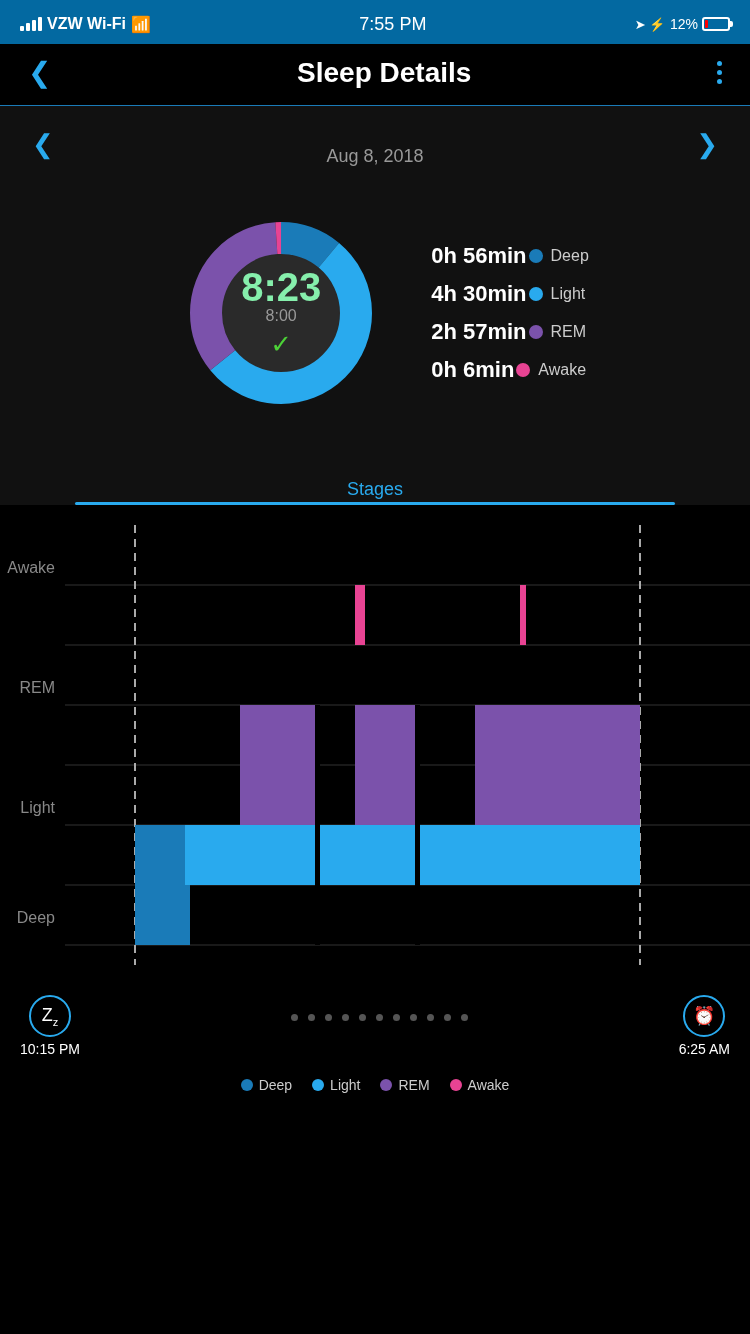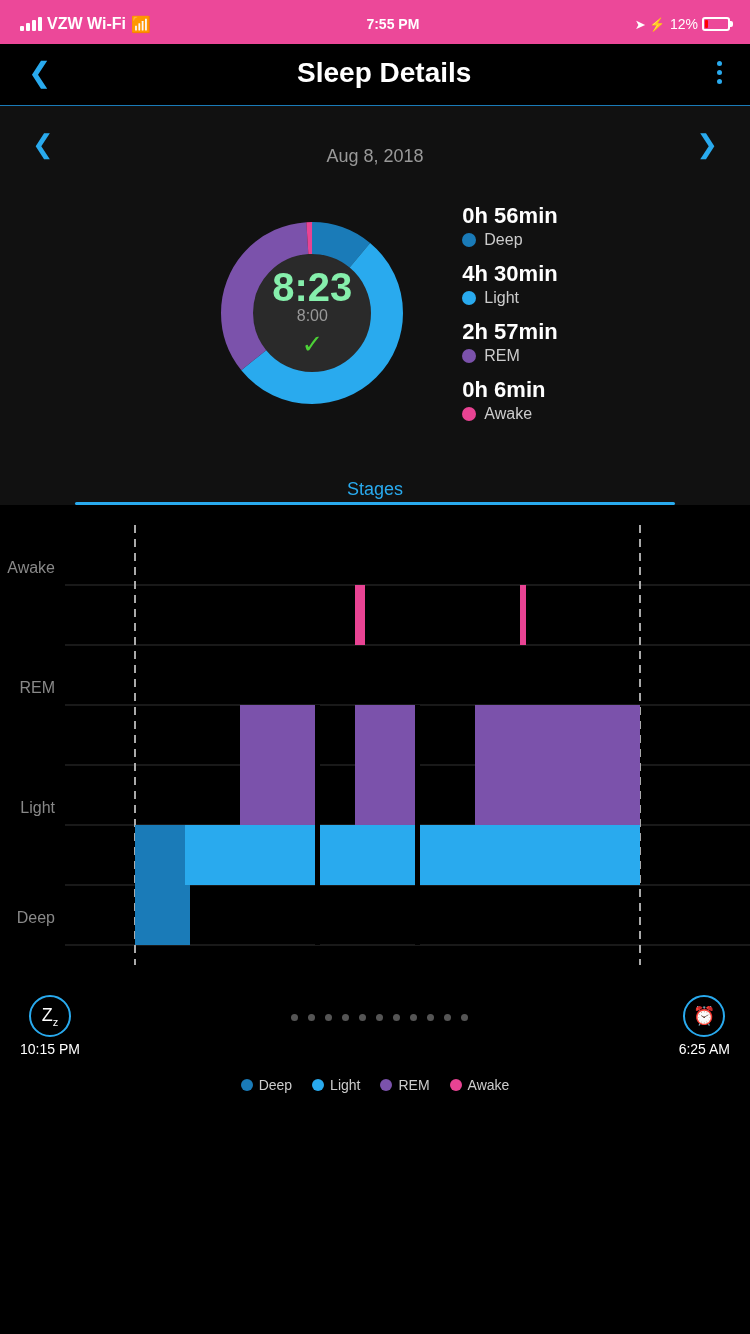--- a/index.html
+++ b/index.html
@@ -13,24 +13,24 @@
       overflow-x: hidden;
     }
 
     
     .status-bar {
       display: flex;
       justify-content: space-between;
       align-items: center;
       padding: 8px 20px 4px;
       height: 44px;
-      background: #ec4899;
+      background: #0369a1;
     }
     .status-left { font-size: 16px; font-weight: 600; display: flex; align-items: center; gap: 5px; }
-    .status-center { font-size: 14px; font-weight: 700; }
+    .status-center { font-size: 18px; font-weight: 400; }
     .status-right { display: flex; align-items: center; gap: 4px; font-size: 14px; }
     .battery-container { display: flex; align-items: center; gap: 2px; }
     .battery-box {
       width: 28px; height: 14px;
       border: 2px solid #fff;
       border-radius: 3px;
       position: relative;
       display: flex;
       align-items: center;
       padding: 1px;
@@ -136,21 +136,21 @@
       color: #4cd137;
       margin-top: 4px;
     }
 
     
     .legend {
       display: flex;
       flex-direction: column;
       gap: 12px;
     }
-    .legend-item { display: flex; flex-direction: column; gap: 2px; }
+    .legend-item { display: flex; flex-direction: row; gap: 2px; }
     .legend-duration { font-size: 22px; font-weight: 700; color: #fff; }
     .legend-label-row { display: flex; align-items: center; gap: 8px; }
     .legend-dot { width: 14px; height: 14px; border-radius: 50%; flex-shrink: 0; }
     .legend-label { font-size: 16px; color: #ccc; }
 
     
     .tabs {
       display: flex;
       background: #111;
       border-bottom: none;

